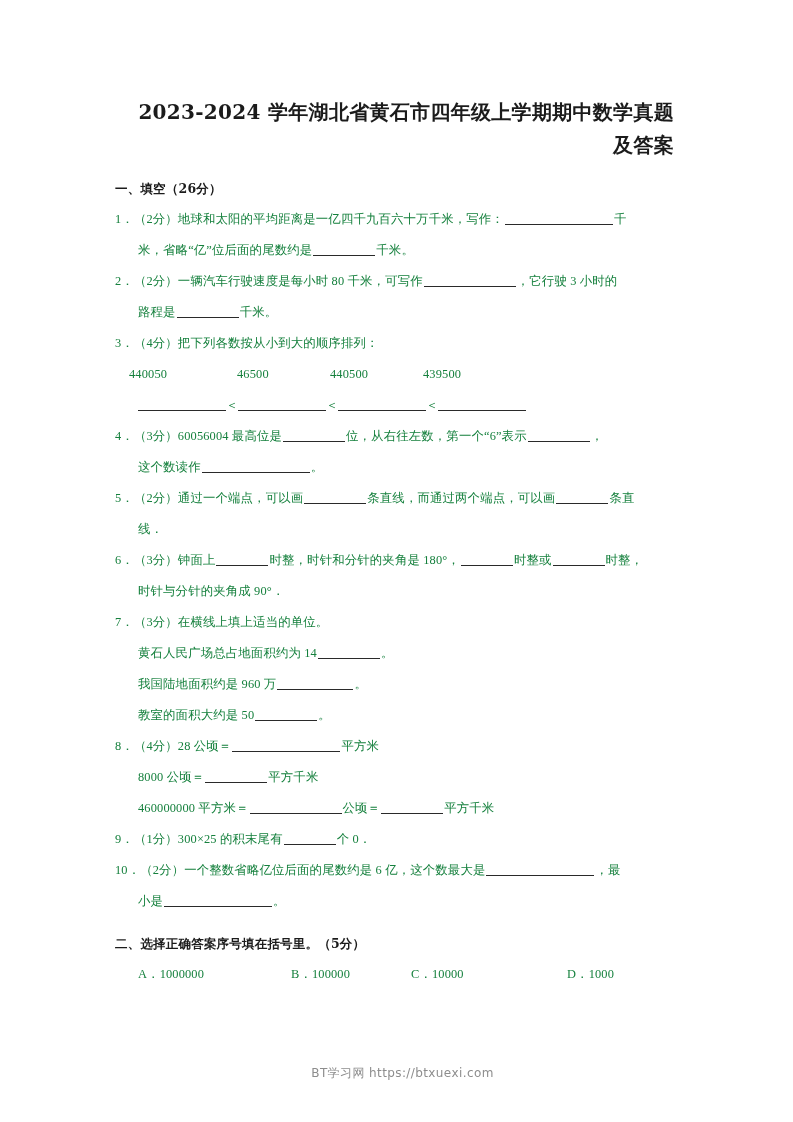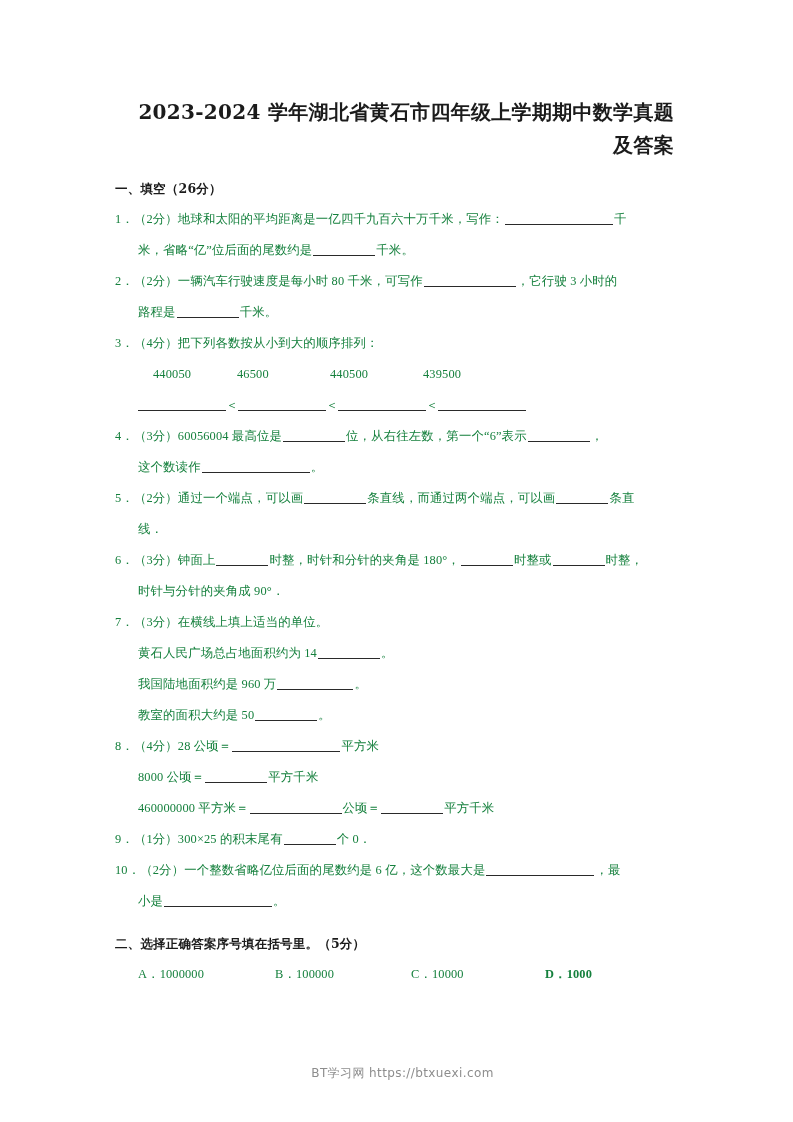--- a/index.html
+++ b/index.html
@@ -71,38 +71,38 @@
     height: 31px;
     line-height: 31px;
     font-size: 12.4px;
     padding-left: 23px;
   }
   .opt {
     position: absolute;
     white-space: nowrap;
   }
   .opt-a { left: 23px; }
-  .opt-b { left: 160px; }
+  .opt-b { left: 176px; }
   .opt-c { left: 296px; }
-  .opt-d { left: 430px; font-weight: bold; }
+  .opt-d { left: 452px; }
 
   
   .num-row {
     display: block;
     position: relative;
     height: 31px;
     line-height: 31px;
     padding-left: 23px;
     font-size: 12.4px;
   }
   .num {
     position: absolute;
     white-space: nowrap;
   }
-  .num-0 { left: 38px; }
+  .num-0 { left: 14px; }
   .num-1 { left: 122px; }
   .num-2 { left: 215px; }
   .num-3 { left: 308px; }
 
   
   .blank {
     display: inline-block;
     border-bottom: 1px solid #2a2a2a;
     vertical-align: -2px;
     height: 13px;

